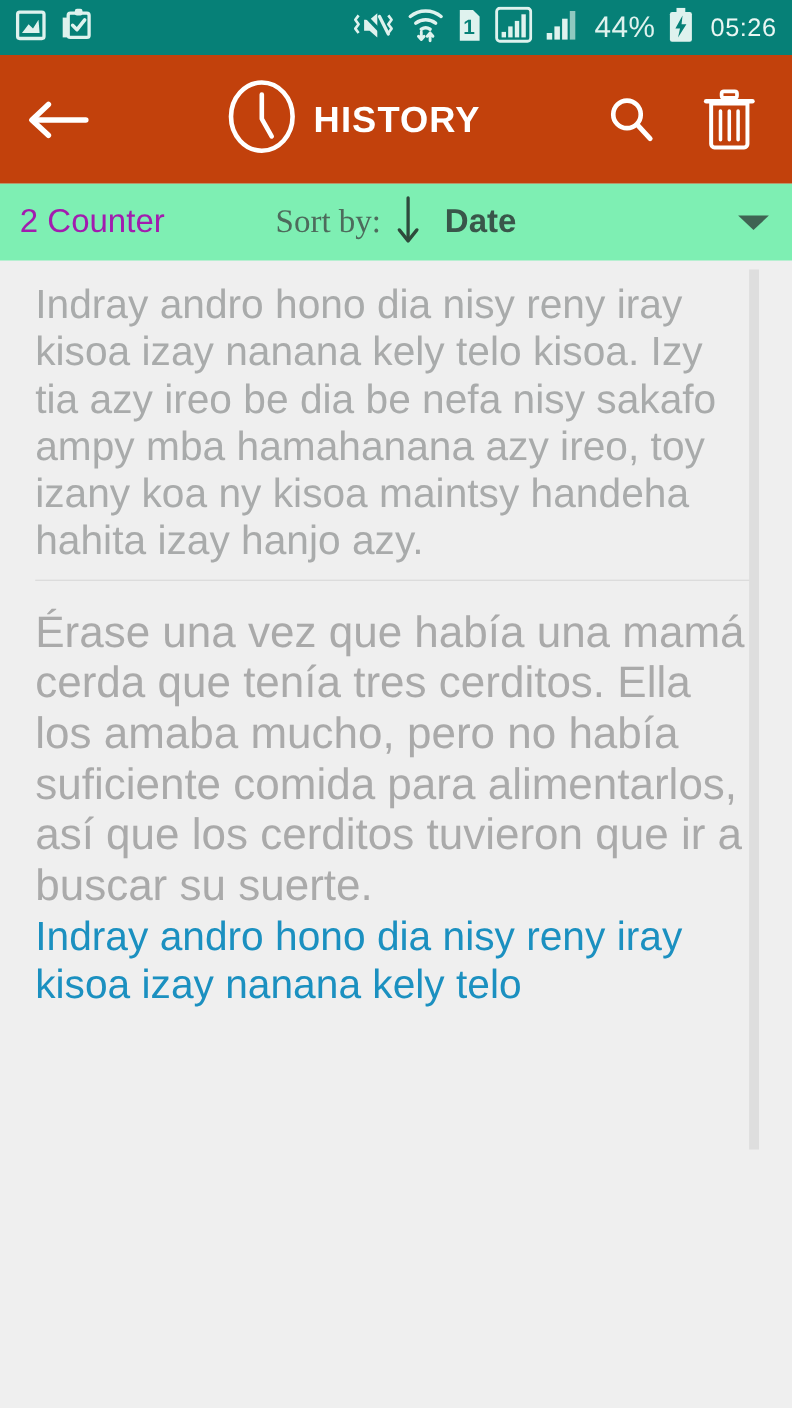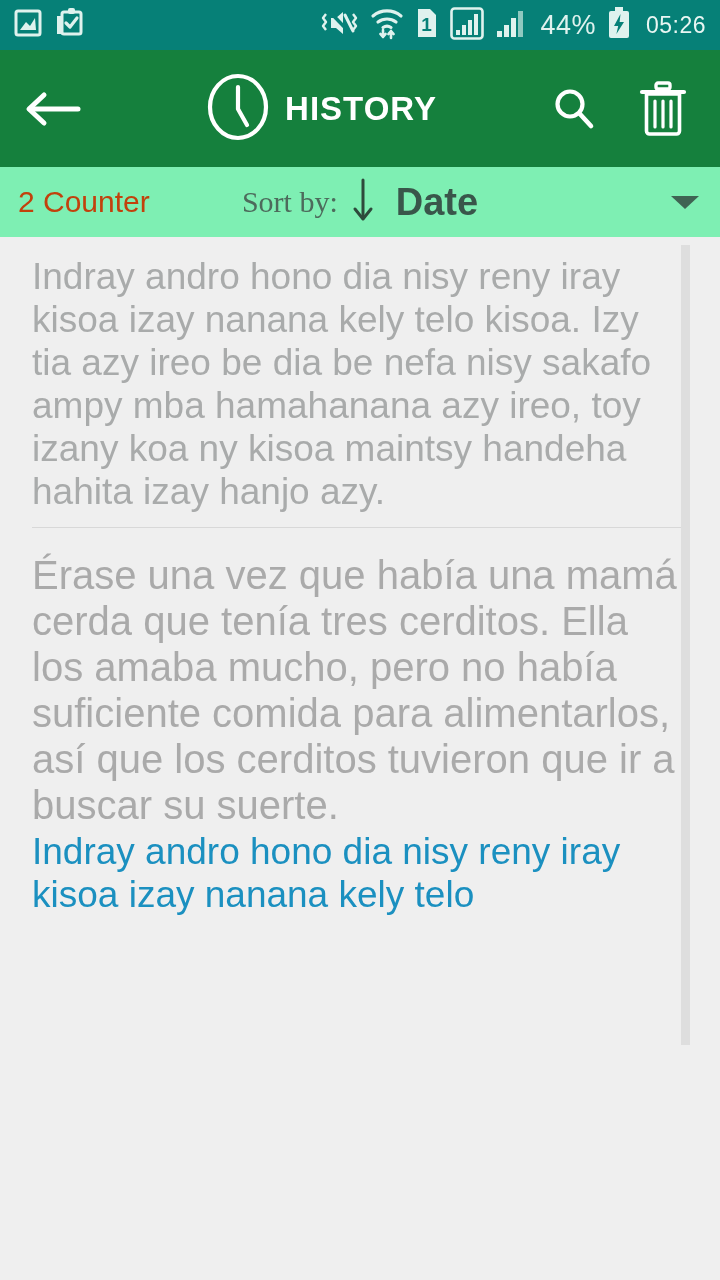--- a/index.html
+++ b/index.html
@@ -18,43 +18,43 @@
     color:#dff2ee;
   }
   .sb-left{ display:flex; align-items:center; gap:14px; }
   .sb-right{ margin-left:auto; display:flex; align-items:center; gap:11px; }
   .sb-icon{ display:block; }
   .sb-batt-text{ font-size:27px; letter-spacing:.5px; color:#dff2ee; }
   .sb-clock{ font-size:23px; letter-spacing:.5px; color:#e9f6f3; margin-left:4px; }
 
   
   .toolbar{
-    position:relative; height:117px; background:#15803d;
+    position:relative; height:117px; background:#c2410c;
     display:flex; align-items:center; padding:0 22px;
   }
   .tb-back{ width:72px; display:flex; align-items:center; justify-content:flex-start; cursor:pointer; }
   .tb-center{ flex:1; display:flex; align-items:center; justify-content:center; gap:16px; }
   .tb-title{
     color:#ffffff; font-size:33px; font-weight:bold; letter-spacing:1px;
   }
   .tb-actions{ display:flex; align-items:center; gap:40px; padding-right:10px; }
   .tb-btn{ cursor:pointer; display:flex; align-items:center; justify-content:center; }
 
   
   .sortbar{
     height:70px; background:#7eefb3; display:flex; align-items:center;
     padding:0 18px; position:relative;
   }
-  .sb-counter{ font-size:30px; color:#c2410c; }
+  .sb-counter{ font-size:30px; color:#a21caf; }
   .sort-group{
     position:absolute; left:0; right:0; display:flex; align-items:center;
     justify-content:center; gap:12px; pointer-events:none;
   }
   .sort-label{ font-size:30px; color:#4d6b5c;font-family:Liberation Serif, serif; }
-  .sort-value{ font-size:38px; font-weight:bold; color:#39564a; margin-left:8px; }
+  .sort-value{ font-size:30px; font-weight:bold; color:#39564a; margin-left:8px; }
   .sort-caret{ margin-left:auto; cursor:pointer; display:flex; align-items:center; }
 
   
   .list{ position:relative; height:1043px; background:#efefef; overflow:hidden; }
   .card{ padding:0 32px; position:relative; }
   .divider{
     height:1px; background:#d8d8d8; margin:0 32px;
   }
   .para{ white-space:pre-wrap; }
   .sans-gray{

